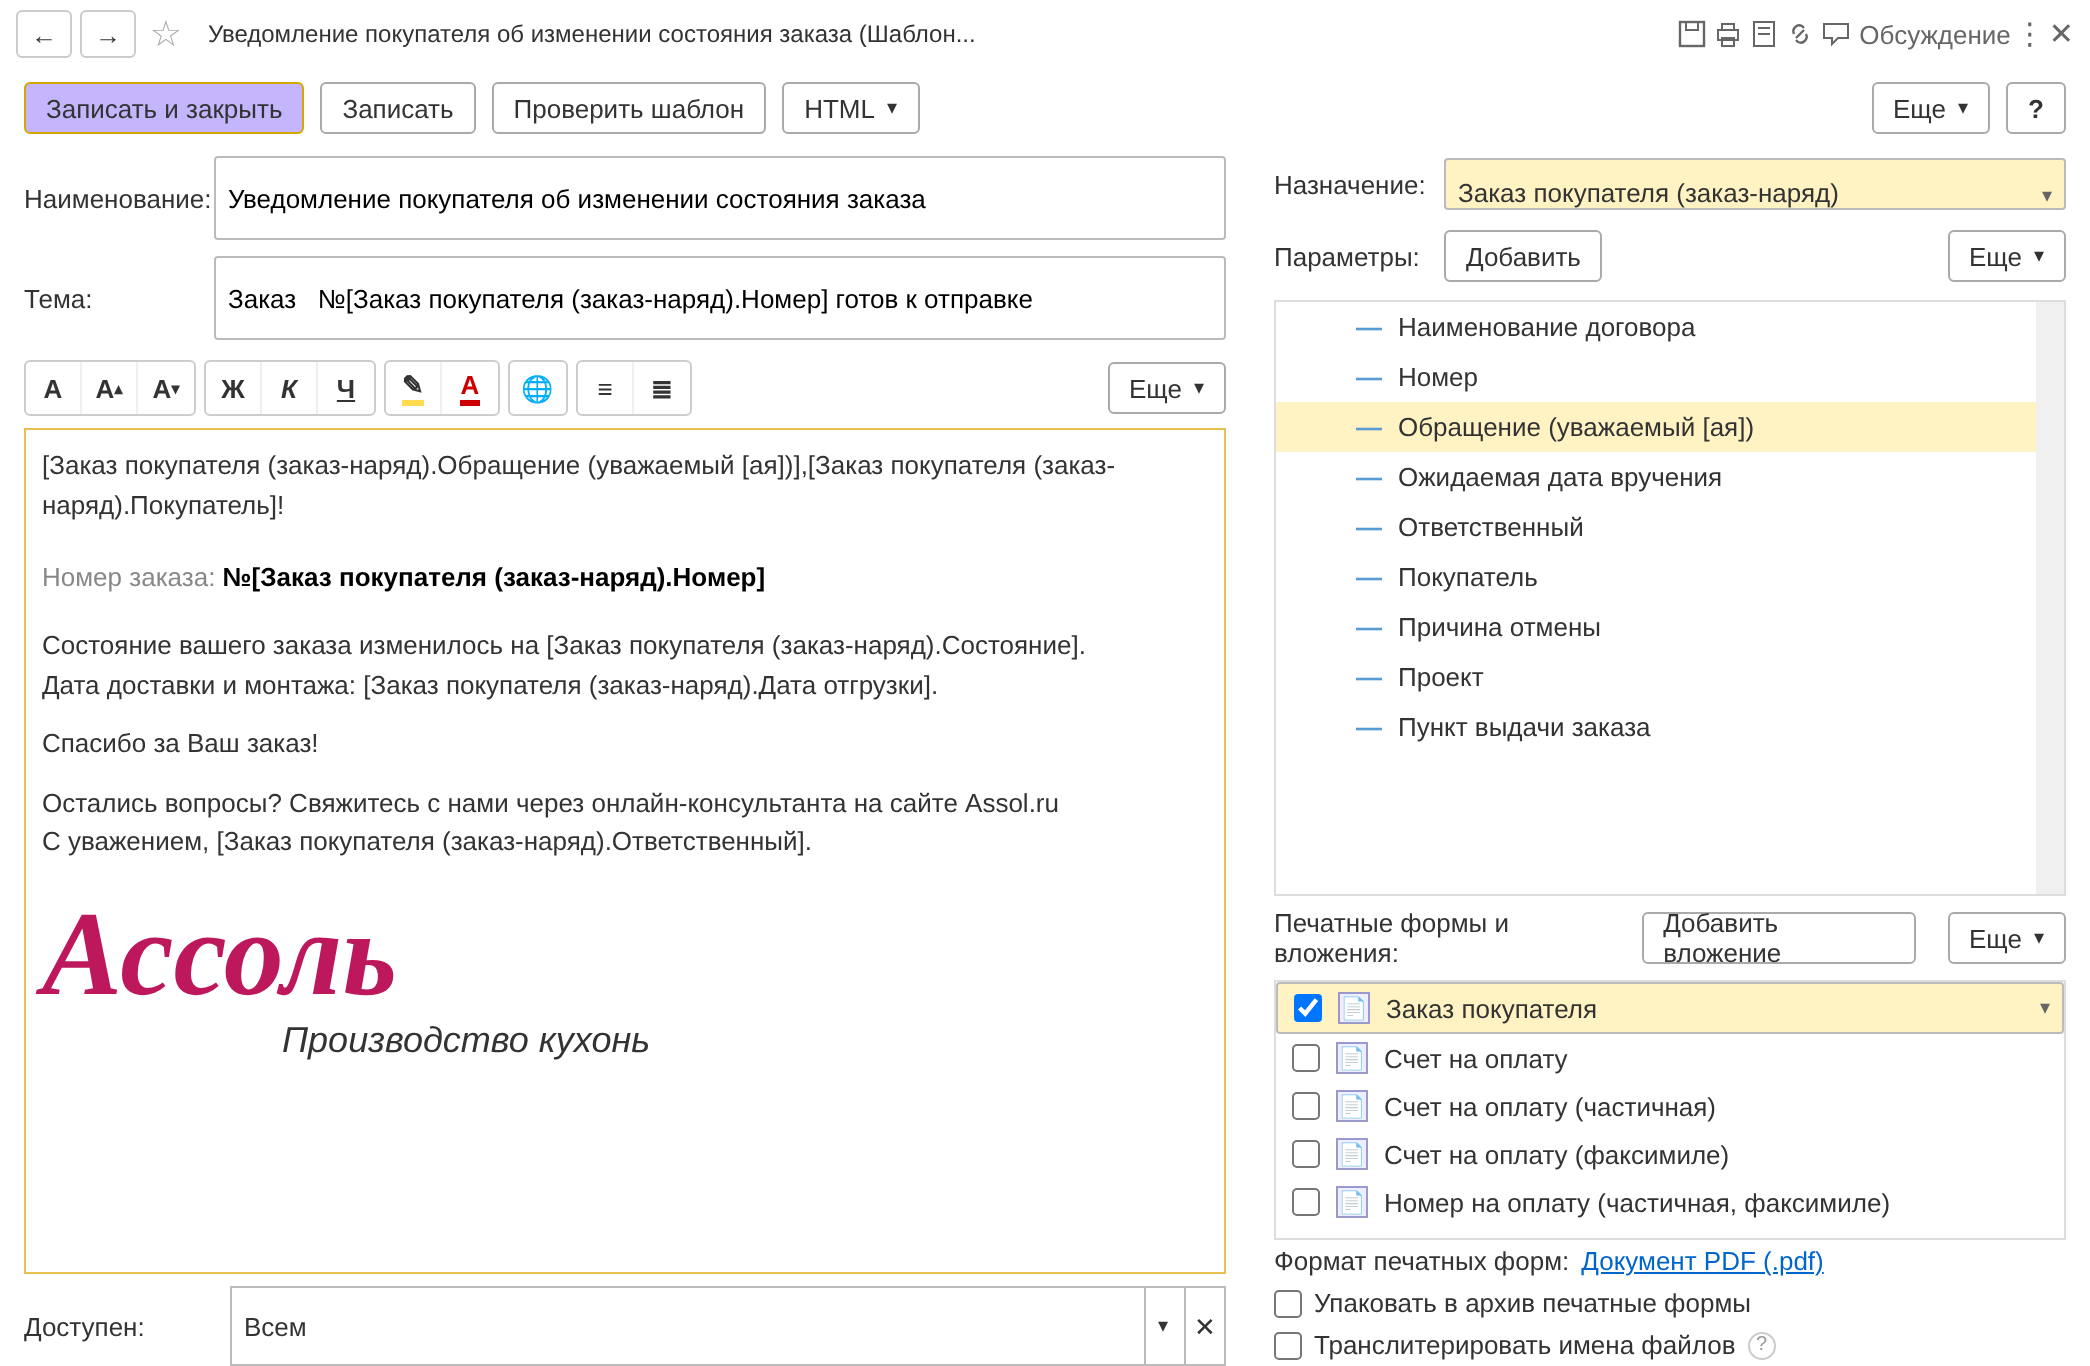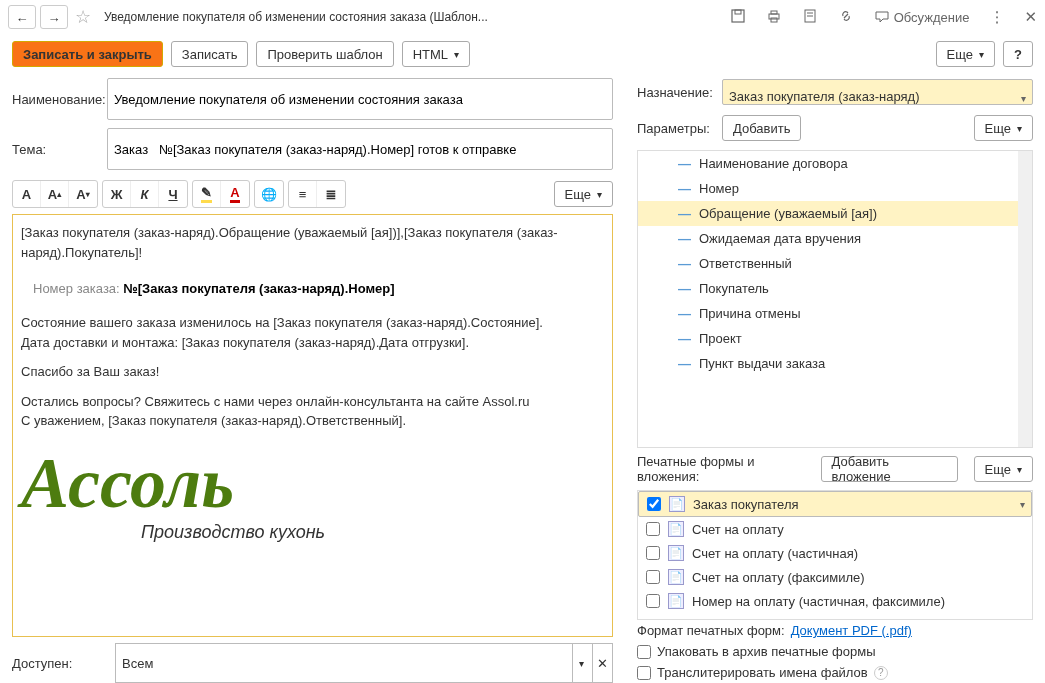--- a/index.html
+++ b/index.html
@@ -1,46 +1,46 @@
 <!DOCTYPE html>
 <html><head>
 <meta charset="utf-8">
 <style>
 *{box-sizing:border-box;margin:0;padding:0;font-family:Arial,sans-serif;font-size:13px}
 body{background:#fff;color:#333;width:1045px;height:683px;overflow:hidden;position:relative}
 .titlebar{display:flex;align-items:center;padding:4px 8px;height:34px;gap:4px}
 .nav-btn{border:1px solid #ccc;background:#fff;width:28px;height:24px;display:flex;align-items:center;justify-content:center;cursor:pointer;border-radius:3px}
 .star{width:22px;height:22px;display:flex;align-items:center;justify-content:center;color:#aaa;font-size:18px}
 .title{font-size:12px;flex:1;white-space:nowrap;overflow:hidden;text-overflow:ellipsis;padding-left:6px}
-.title-icons{display:flex;gap:20px;color:#666}
+.title-icons{display:flex;gap:2px;align-items:center;color:#666}
 .ti{cursor:pointer;font-size:15px}
 .toolbar{display:flex;align-items:center;padding:6px 12px;gap:8px;height:40px}
 .btn{border:1px solid #aaa;background:#fff;padding:4px 10px;border-radius:3px;cursor:pointer;height:26px;display:flex;align-items:center}
-.btn.yellow{background:#f97316;border-color:#d4a800;font-weight:bold}
+.btn.yellow{background:#c4b5fd;border-color:#d4a800;font-weight:normal}
 .btn.drop::after{content:"▾";margin-left:6px;font-size:10px}
 .spacer{flex:1}
 .q{width:30px;justify-content:center;font-weight:bold}
 .main{display:flex;height:calc(100% - 74px)}
 .left{width:625px;padding:0 12px;display:flex;flex-direction:column}
 .right{flex:1;padding:0 12px;display:flex;flex-direction:column}
 .row{display:flex;align-items:center;margin:4px 0;min-height:28px}
 .lbl{width:95px;color:#333}
 .inp{flex:1;border:1px solid #bbb;padding:3px 6px;height:42px;border-radius:2px}
 .sel{flex:1;border:1px solid #bbb;height:26px;display:flex;align-items:flex-end;padding:0 6px;border-radius:2px;position:relative}
 .sel.hl{background:#fff3c4}
 .sel::after{content:"▾";position:absolute;right:6px;font-size:10px;color:#666}
 .fmt-bar{display:flex;gap:4px;align-items:center;margin:6px 0}
 .fmt-grp{display:flex;border:1px solid #ccc;border-radius:3px}
 .fmt{width:28px;height:26px;display:flex;align-items:center;justify-content:center;border-right:1px solid #eee;cursor:pointer;font-weight:bold}
 .fmt:last-child{border-right:none}
 .editor{flex:1;border:1px solid #e8c050;padding:8px;overflow:auto;line-height:1.5}
 .editor .greet{font-size:13px}
-.editor .ordnum{font-size:18px;color:#888;margin:12px 12px}
+.editor .ordnum{font-size:18px;color:#888;margin:12px 0}
 .editor .ordnum b{color:#000}
-.logo{color:#4d7c0f;font-family:'Brush Script MT',cursive;font-size:72px;font-style:italic;font-weight:bold;line-height:1;margin-top:16px}
+.logo{color:#be185d;font-family:'Brush Script MT',cursive;font-size:60px;font-style:italic;font-weight:bold;line-height:1;margin-top:16px}
 .logo-sub{font-style:italic;font-size:18px;color:#333;margin-left:120px}
 .tree{flex:1;border:1px solid #ddd;overflow:auto;margin-top:4px;position:relative}
 .tree-item{display:flex;align-items:center;padding:5px 8px 5px 40px;gap:8px}
 .tree-item.hl{background:#fff3c4}
 .dash{color:#5b9bd5;font-weight:bold}
 .attach-hdr{display:flex;align-items:center;gap:8px;margin:6px 0}
 .attach-list{flex:1;border:1px solid #ddd;overflow:auto;min-height:130px;max-height:130px}
 .att-item{display:flex;align-items:center;padding:4px 8px;gap:8px}
 .att-item.sel{background:#fff3c4}
 .chk{width:14px;height:14px}

